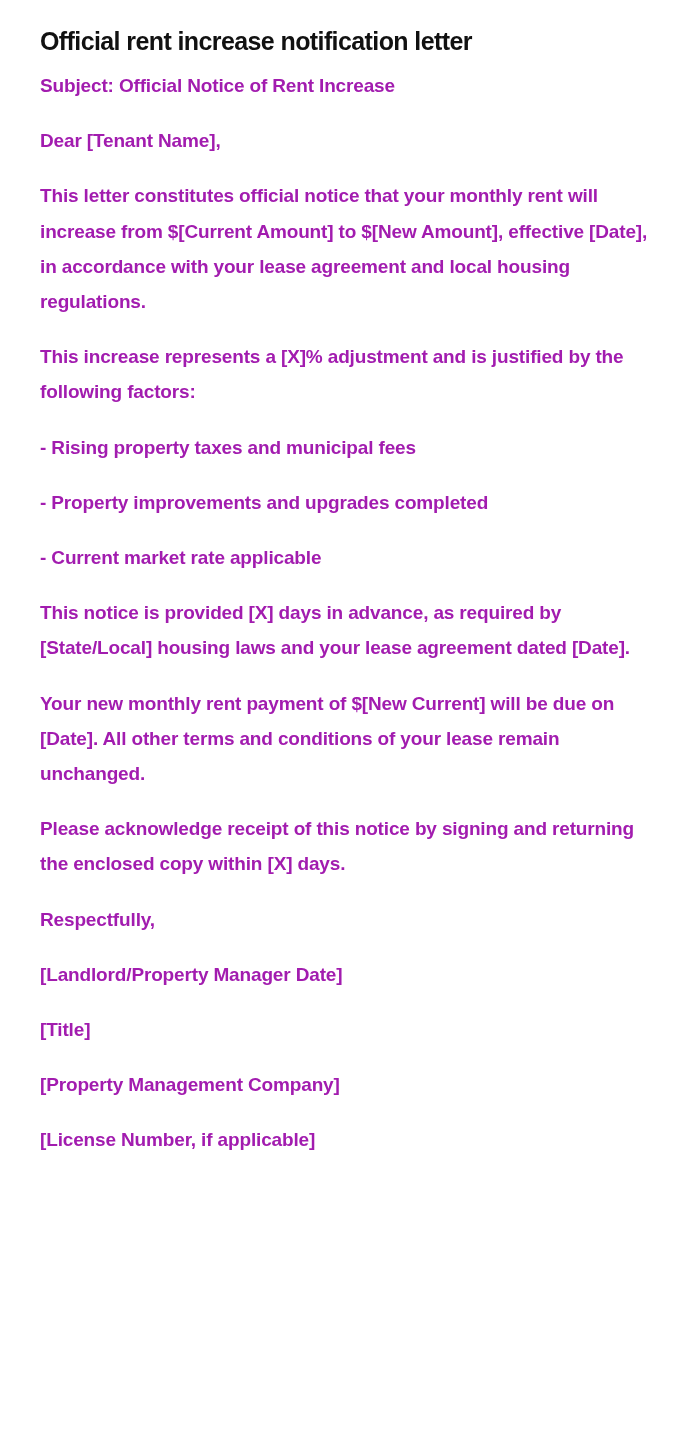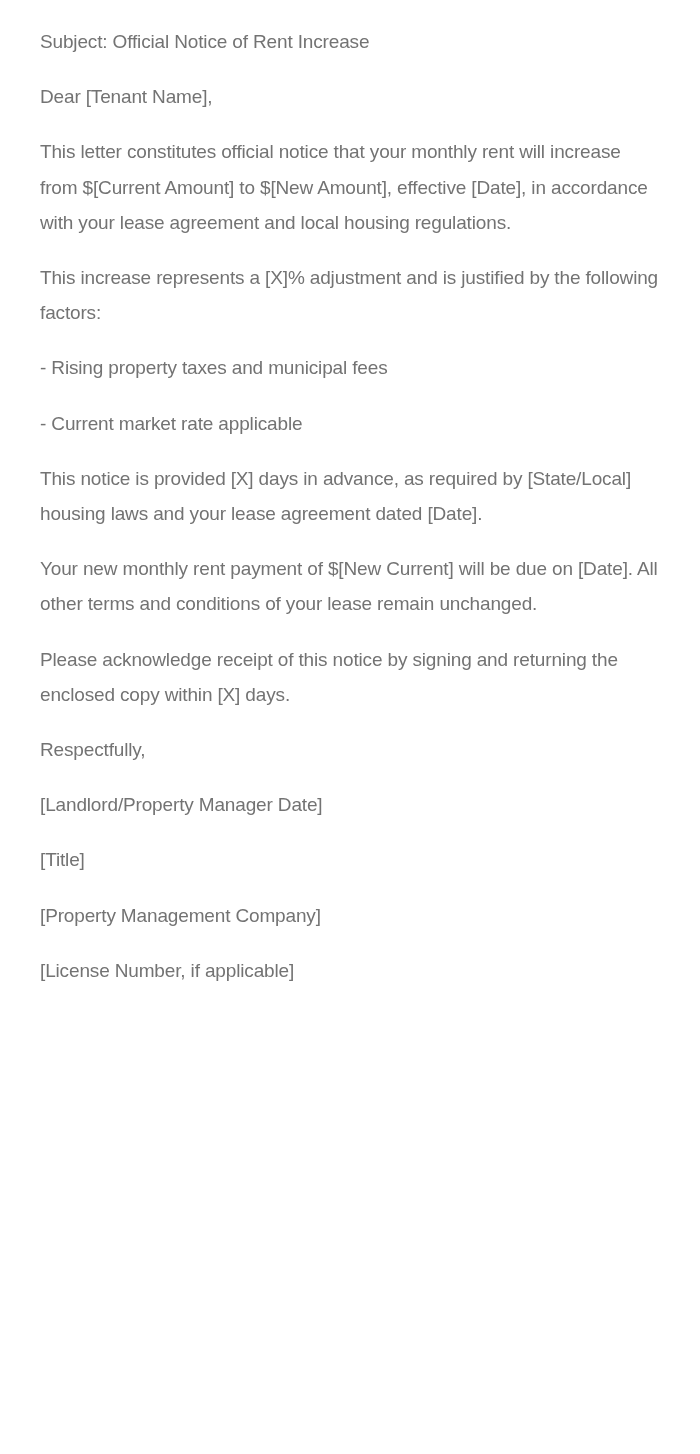--- a/index.html
+++ b/index.html
@@ -25,35 +25,38 @@
       letter-spacing: -0.6px;
       line-height: 34px;
       margin: 0 0 10px 0;
       color: #111111;
     }
     .para {
       font-size: 19px;
       line-height: 35.2px;
       margin: 0 0 20px 0;
       letter-spacing: -0.15px;
-      color: #737373;
+      color: #a21caf;
+      font-weight: bold;
     }
   </style>
 </head>
 <body>
 
 <div class="doc">
+  <h1 class="doc-title">Official rent increase notification letter</h1>
 
   <p class="para">Subject: Official Notice of Rent Increase</p>
   <p class="para">Dear [Tenant Name],</p>
 
   <p class="para">This letter constitutes official notice that your monthly rent will increase from $[Current Amount] to $[New Amount], effective [Date], in accordance with your lease agreement and local housing regulations.</p>
   <p class="para">This increase represents a [X]% adjustment and is justified by the following factors:</p>
 
   <p class="para">- Rising property taxes and municipal fees</p>
+  <p class="para">- Property improvements and upgrades completed</p>
   <p class="para">- Current market rate applicable</p>
 
   <p class="para">This notice is provided [X] days in advance, as required by [State/Local] housing laws and your lease agreement dated [Date].</p>
   <p class="para">Your new monthly rent payment of $[New Current] will be due on [Date]. All other terms and conditions of your lease remain unchanged.</p>
   <p class="para">Please acknowledge receipt of this notice by signing and returning the enclosed copy within [X] days.</p>
 
   <p class="para">Respectfully,</p>
   <p class="para">[Landlord/Property Manager Date]</p>
   <p class="para">[Title]</p>
   <p class="para">[Property Management Company]</p>

